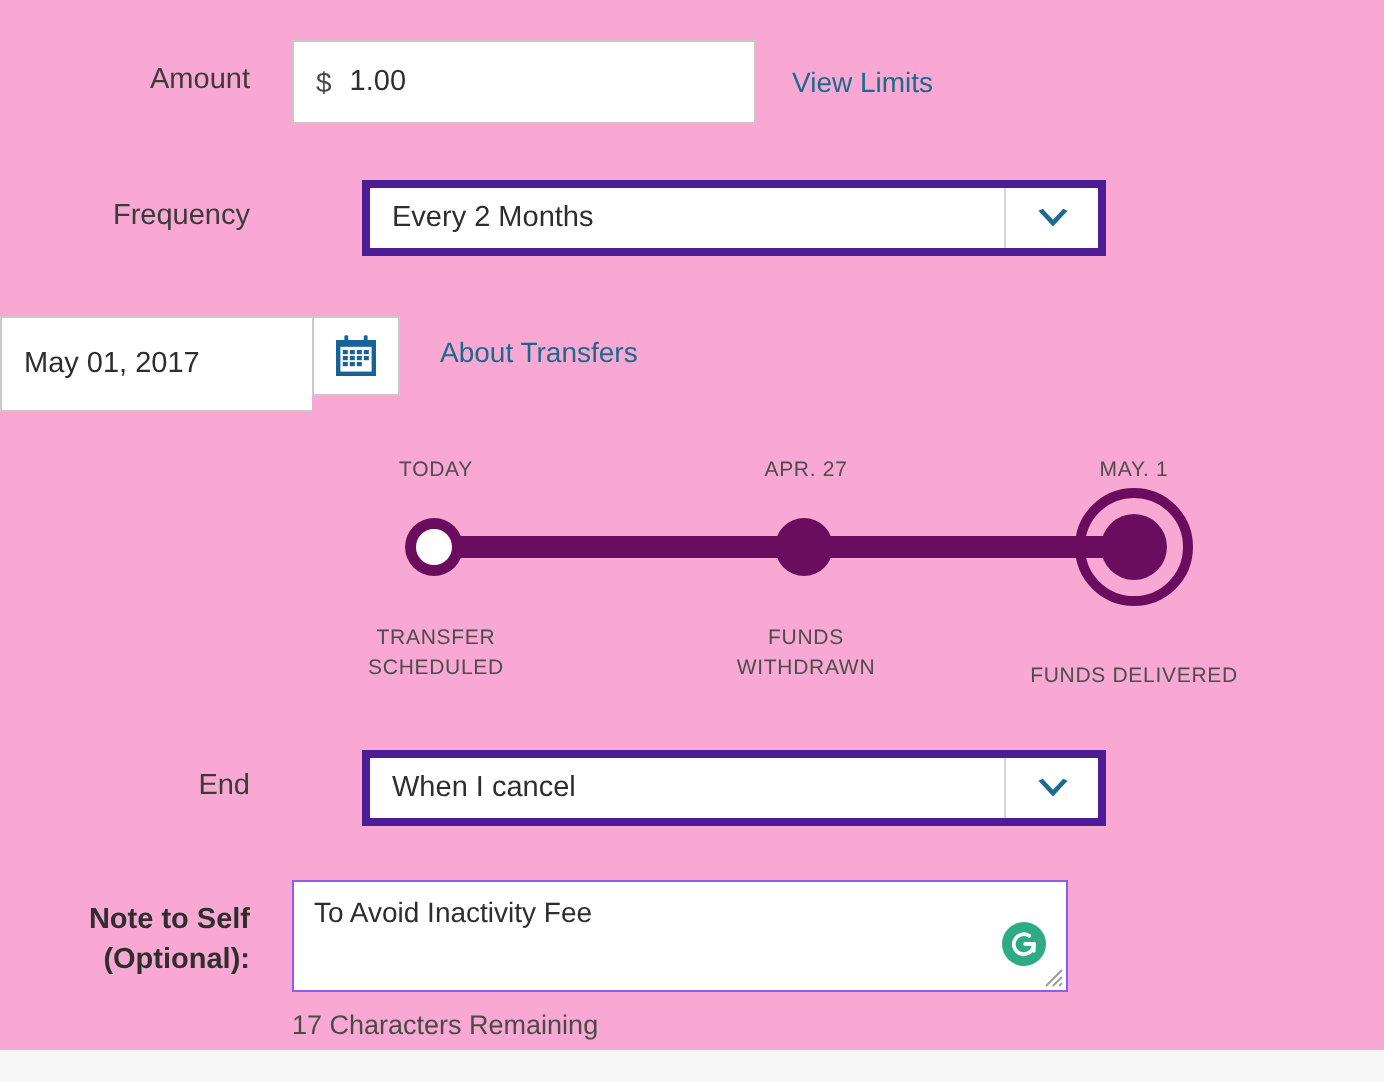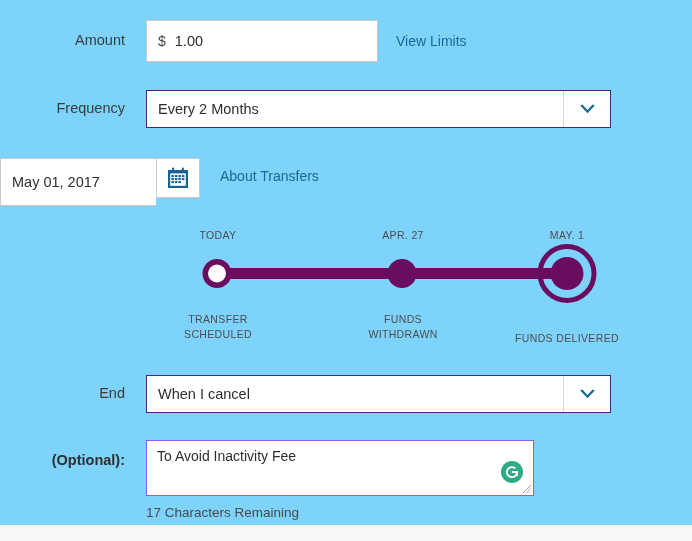--- a/index.html
+++ b/index.html
@@ -13,21 +13,21 @@
     font-family: "Liberation Sans", sans-serif;
     color: #333333;
     position: relative;
     overflow: hidden;
   }
 
   .page {
     position: relative;
     width: 692px;
     height: 541px;
-    background: #7dd3fc;
+    background: #f9a8d4;
   }
 
   
   .form-row {
     position: absolute;
     display: flex;
     align-items: flex-start;
   }
   .field-label {
     width: 146px;
@@ -74,25 +74,26 @@
     cursor: pointer;
   }
   #view-limits {
     margin-left: 18px;
     padding-top: 13px;
   }
 
   
   .select-wrap {
     display: flex;
-    width: 465px;
+    width: 372px;
     height: 38px;
-    border: 1px solid #4c1d95;
-    box-sizing: border-box;
-    background: #ffffff;
+    border: 4px solid #4c1d95;
+    box-sizing: border-box;
+    background: #ffffff;
+    margin-left: 35px;
   }
   .select-value {
     flex: 1;
     display: flex;
     align-items: center;
     padding-left: 11px;
     font-size: 14.5px;
     color: #2e2e2e;
   }
   .select-arrow {
@@ -313,20 +314,21 @@
       <div class="select-arrow">
         <svg class="chev" viewBox="0 0 17 11">
           <path d="M1.2 1.4 L8.5 9.2 L15.8 1.4 L13.6 0.4 L8.5 5.9 L3.4 0.4 Z" fill="#1a6a96"></path>
         </svg>
       </div>
     </div>
   </div>
 
   <div class="form-row" id="row-note">
     <div class="field-label bold">
+      <div>Note to Self</div>
       <div>(Optional):</div>
     </div>
     <div class="note-col">
       <div class="note-box">
         <span class="note-text">To Avoid Inactivity Fee</span>
         <svg class="grammarly" viewBox="0 0 22 22">
           <circle cx="11" cy="11" r="11" fill="#2eaa84"></circle>
           <path d="M15.9 11.0 A5 5 0 1 1 13.6 6.9" fill="none" stroke="#ffffff" stroke-width="1.9" stroke-linecap="round"></path>
           <path d="M15.9 11.0 L11.6 11.0" fill="none" stroke="#ffffff" stroke-width="1.9" stroke-linecap="round"></path>
           <path d="M15.9 11.0 L15.9 14.4" fill="none" stroke="#ffffff" stroke-width="1.9" stroke-linecap="round"></path>

